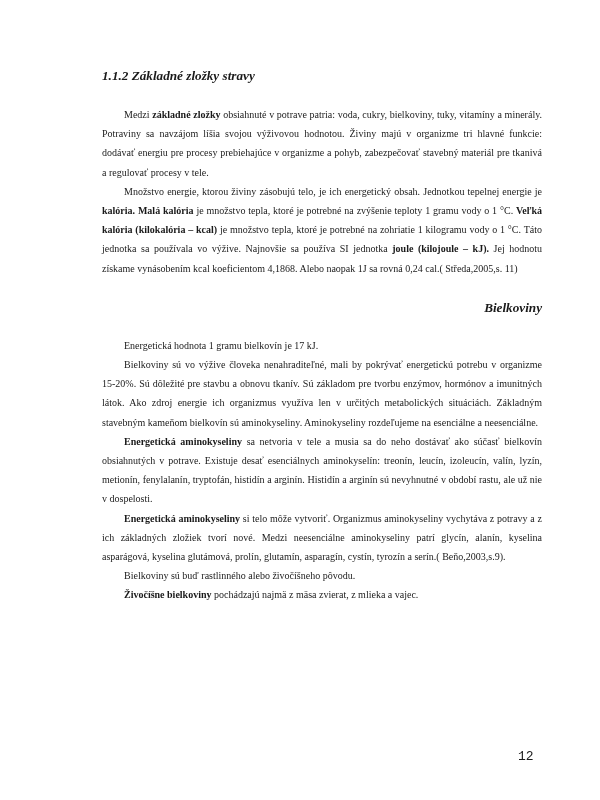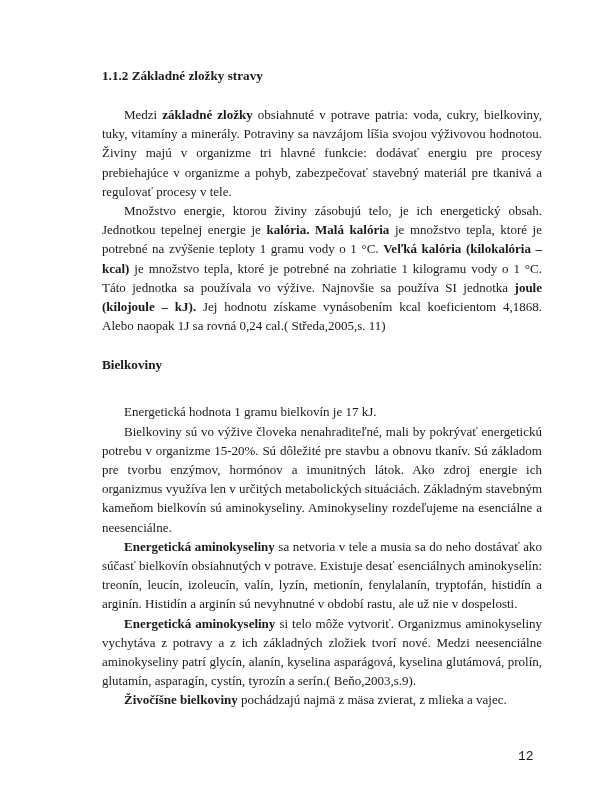--- a/index.html
+++ b/index.html
@@ -1,36 +1,37 @@
 <!DOCTYPE html>
 <html><head>
   <meta charset="utf-8">
   <style>
     html, body { margin: 0; padding: 0; background: #ffffff; }
     body { width: 600px; height: 800px; position: relative; overflow: hidden;
       font-family: "Liberation Serif", "DejaVu Serif", serif; color: #1a1a1a; }
     .page { position: absolute; left: 102px; top: 66px; width: 440px; }
-    .heading { font-weight: bold; font-size: 13.2px; line-height: 19px; margin: 0; }
+    .heading { font-weight: bold; font-size: 13.2px; line-height: 19px; margin: 0; font-style: italic; }
     .h1 { margin-bottom: 20px; }
-    .h2 { margin-top: 20px; margin-bottom: 28px; }
-    p { margin: 0; font-size: 13px; line-height: 19.2px; text-align: justify; text-indent: 22px; }
+    .h2 { margin-top: 20px; margin-bottom: 19px; text-align: right; }
+    p { margin: 0; font-size: 10px; line-height: 19.2px; text-align: justify; text-indent: 22px; }
     b { font-weight: bold; }
     .pagenum { position: absolute; left: 518px; top: 749px; font-size: 13px; font-family: Liberation Mono, monospace; }
   </style>
 </head>
 <body>
 
 <div class="page">
   <h1 class="heading h1">1.1.2 Základné zložky stravy</h1>
   <div id="intro">
       <p><span>Medzi </span><b>základné zložky</b><span> obsiahnuté v potrave patria: voda, cukry, bielkoviny, tuky, vitamíny a minerály. Potraviny sa navzájom líšia svojou výživovou hodnotou. Živiny majú v organizme tri hlavné funkcie: dodávať energiu pre procesy prebiehajúce v organizme a pohyb, zabezpečovať stavebný materiál pre tkanivá a regulovať procesy v tele.</span></p>
       <p><span>Množstvo energie, ktorou živiny zásobujú telo, je ich energetický obsah. Jednotkou tepelnej energie je </span><b>kalória. Malá kalória</b><span> je množstvo tepla, ktoré je potrebné na zvýšenie teploty 1 gramu vody o 1 °C. </span><b>Veľká kalória (kilokalória – kcal)</b><span> je množstvo tepla, ktoré je potrebné na zohriatie 1 kilogramu vody o 1 °C. Táto jednotka sa používala vo výžive. Najnovšie sa používa SI jednotka </span><b>joule (kilojoule – kJ).</b><span> Jej hodnotu získame vynásobením kcal koeficientom 4,1868. Alebo naopak 1J sa rovná 0,24 cal.( Středa,2005,s. 11)</span></p>
     </div>
   <h2 class="heading h2">Bielkoviny</h2>
   <div id="proteins">
       <p><span>Energetická hodnota 1 gramu bielkovín je 17 kJ.</span></p>
       <p><span>Bielkoviny sú vo výžive človeka nenahraditeľné, mali by pokrývať energetickú potrebu v organizme 15-20%. Sú dôležité pre stavbu a obnovu tkanív. Sú základom pre tvorbu enzýmov, hormónov a imunitných látok. Ako zdroj energie ich organizmus využíva len v určitých metabolických situáciách. Základným stavebným kameňom bielkovín sú aminokyseliny. Aminokyseliny rozdeľujeme na esenciálne a neesenciálne.</span></p>
       <p><b>Energetická aminokyseliny</b><span> sa netvoria v tele a musia sa do neho dostávať ako súčasť bielkovín obsiahnutých v potrave. Existuje desať esenciálnych aminokyselín: treonín, leucín, izoleucín, valín, lyzín, metionín, fenylalanín, tryptofán, histidín a arginín. Histidín a arginín sú nevyhnutné v období rastu, ale už nie v dospelosti.</span></p>
       <p><b>Energetická aminokyseliny</b><span> si telo môže vytvoriť. Organizmus aminokyseliny vychytáva z potravy a z ich základných zložiek tvorí nové. Medzi neesenciálne aminokyseliny patrí glycín, alanín, kyselina asparágová, kyselina glutámová, prolín, glutamín, asparagín, cystín, tyrozín a serín.( Beňo,2003,s.9).</span></p>
+      <p><span>Bielkoviny sú buď rastlinného alebo živočíšneho pôvodu.</span></p>
       <p><b>Živočíšne bielkoviny</b><span> pochádzajú najmä z mäsa zvierat, z mlieka a  vajec.</span></p>
     </div>
 </div>
 <div class="pagenum">12</div>
 
 </body></html>

